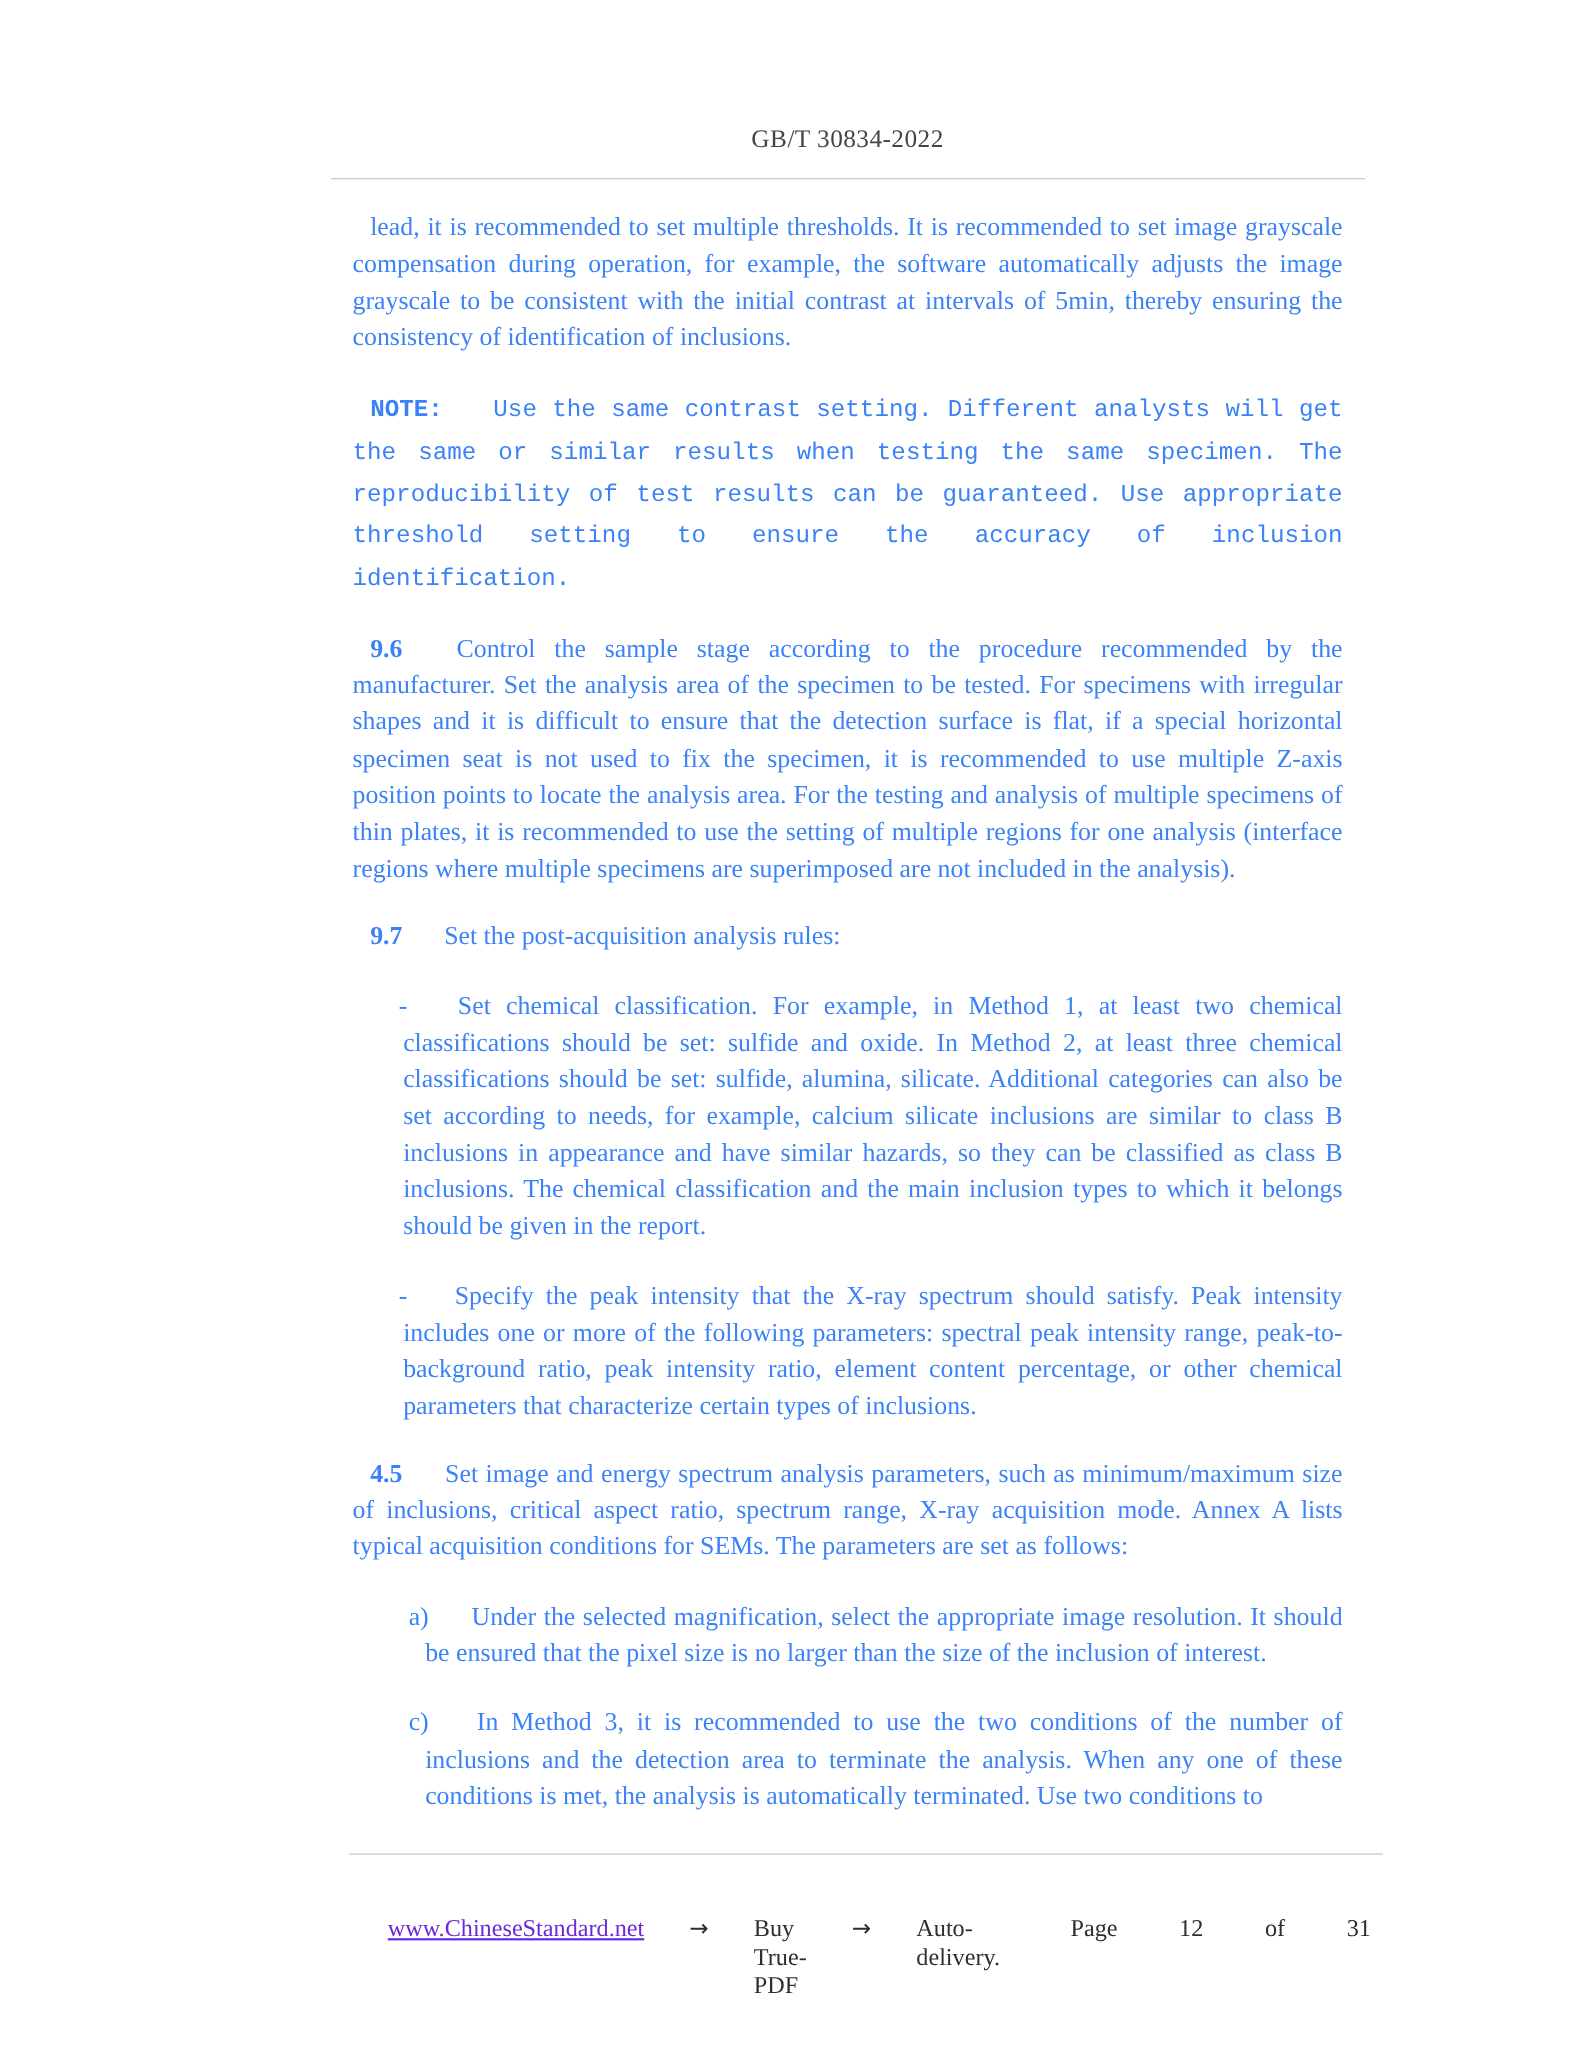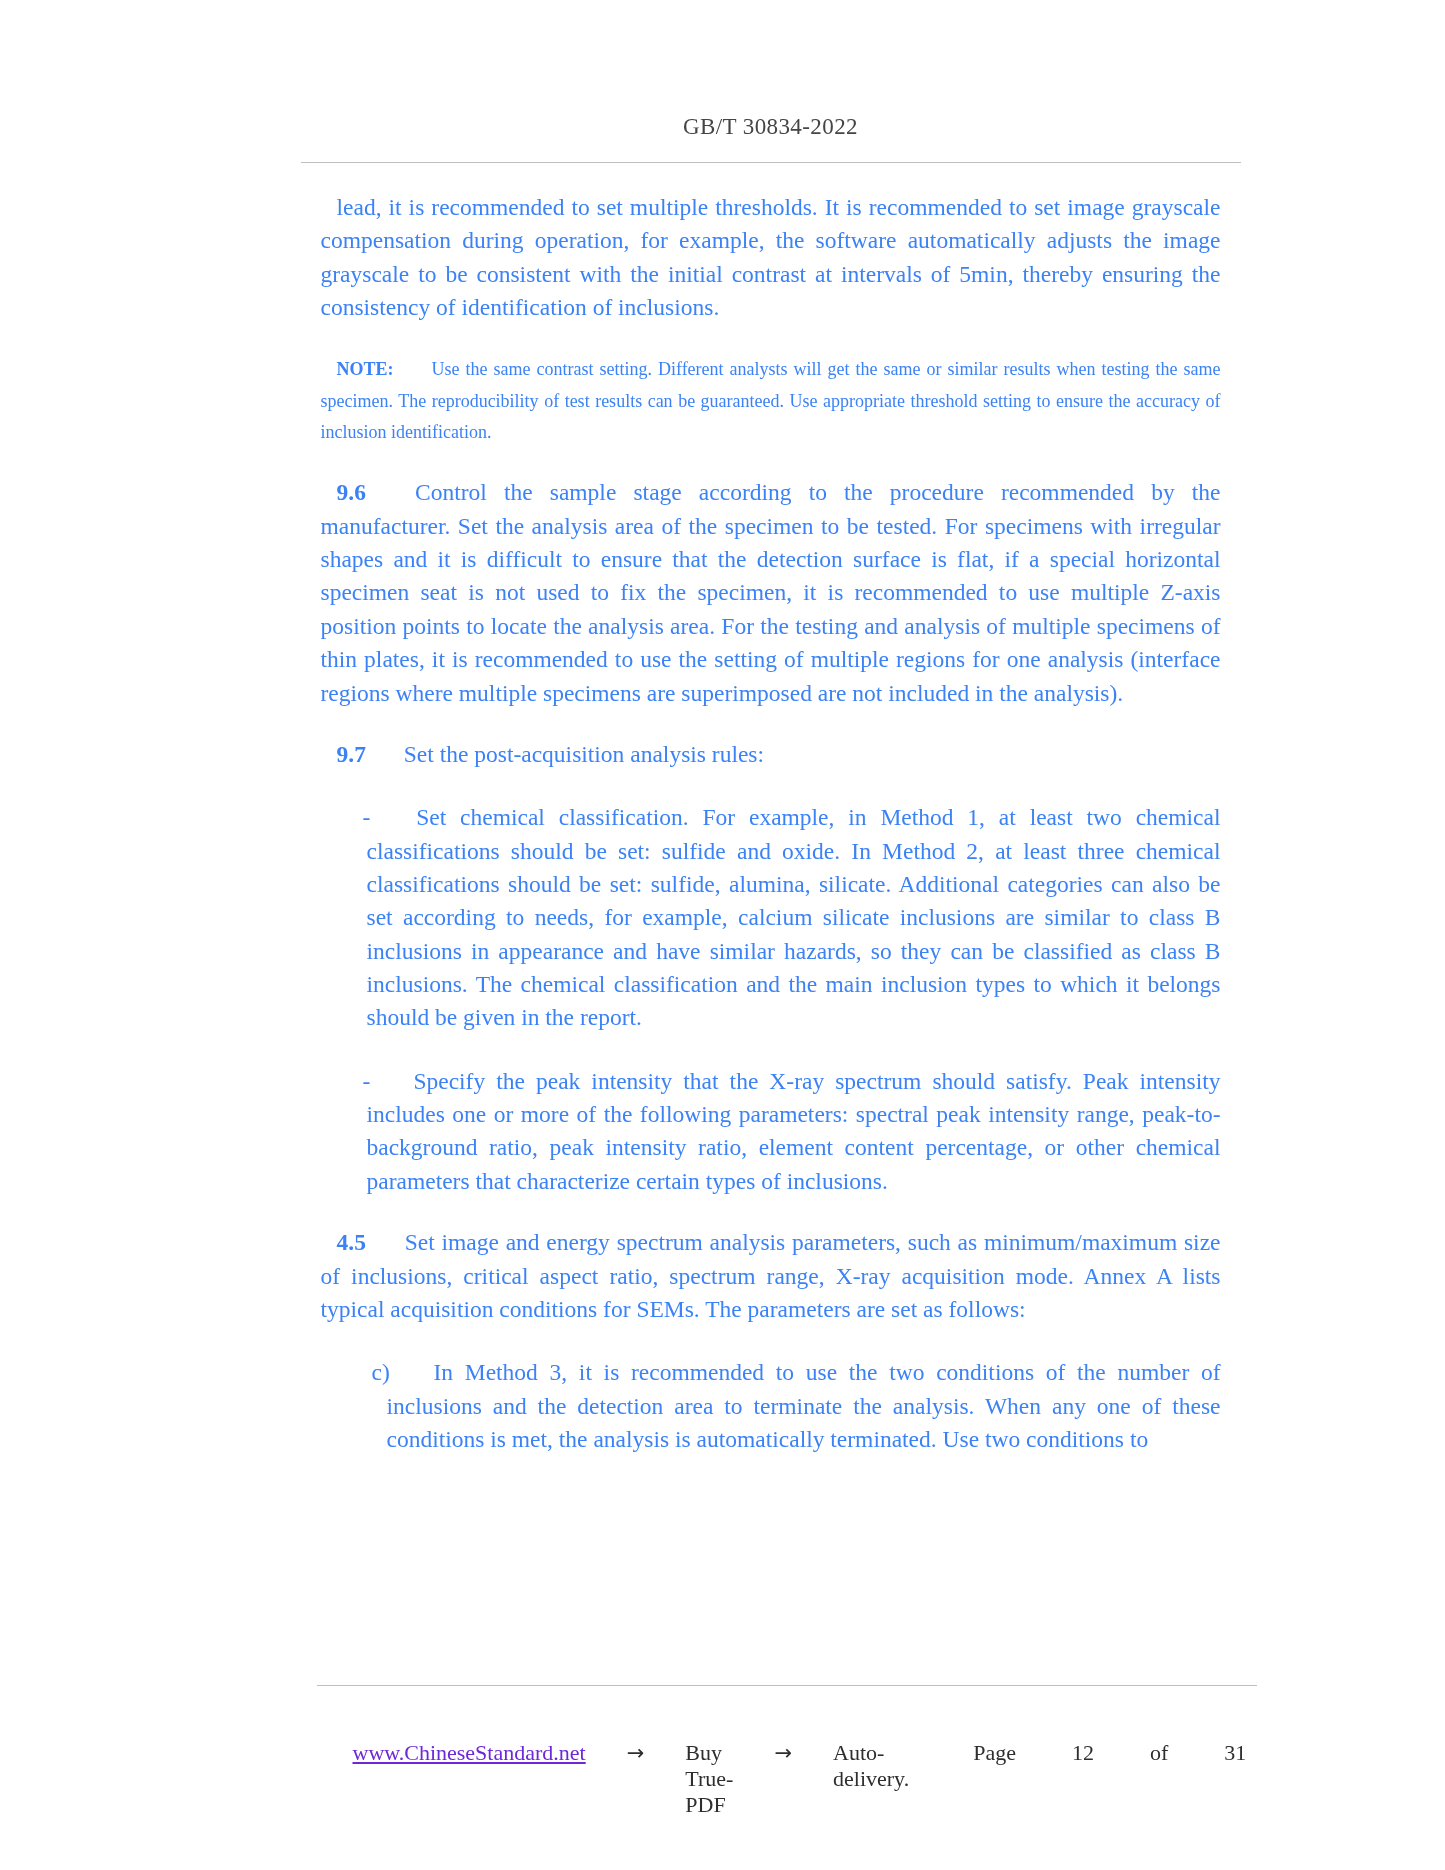--- a/index.html
+++ b/index.html
@@ -37,23 +37,24 @@
     margin: 6px auto 0 auto;
     text-align: justify;
   }
   .para {
     font-size: 23.5px;
     line-height: 1.42;
     margin-top: 28px;
     color: #3b82f6;
   }
   .para.note {
-    font-size: 18px;
+    font-size: 22px;
     line-height: 1.74;
     margin-top: 30px;
+    font-family: Liberation Mono, monospace;
   }
   .para .lead { font-weight: bold; }
   .para.dash {
     padding-left: 46px;
     text-indent: -20px;
     margin-top: 30px;
   }
   .para.alpha {
     padding-left: 66px;
     text-indent: -31px;
@@ -111,20 +112,21 @@
   </div>
 
   <div class="content" id="content">
       <div class="para body"><span>lead, it is recommended to set multiple thresholds. It is recommended to set image grayscale compensation during operation, for example, the software automatically adjusts the image grayscale to be consistent with the initial contrast at intervals of 5min, thereby ensuring the consistency of identification of inclusions.</span></div>
       <div class="para note"><span class="lead">NOTE:</span><span> Use the same contrast setting. Different analysts will get the same or similar results when testing the same specimen. The reproducibility of test results can be guaranteed. Use appropriate threshold setting to ensure the accuracy of inclusion identification.</span></div>
       <div class="para body"><span class="lead">9.6</span><span> Control the sample stage according to the procedure recommended by the manufacturer. Set the analysis area of the specimen to be tested. For specimens with irregular shapes and it is difficult to ensure that the detection surface is flat, if a special horizontal specimen seat is not used to fix the specimen, it is recommended to use multiple Z-axis position points to locate the analysis area. For the testing and analysis of multiple specimens of thin plates, it is recommended to use the setting of multiple regions for one analysis (interface regions where multiple specimens are superimposed are not included in the analysis).</span></div>
       <div class="para body"><span class="lead">9.7</span><span> Set the post-acquisition analysis rules:</span></div>
       <div class="para dash"><span class="marker">-</span> <span>Set chemical classification. For example, in Method 1, at least two chemical classifications should be set: sulfide and oxide. In Method 2, at least three chemical classifications should be set: sulfide, alumina, silicate. Additional categories can also be set according to needs, for example, calcium silicate inclusions are similar to class B inclusions in appearance and have similar hazards, so they can be classified as class B inclusions. The chemical classification and the main inclusion types to which it belongs should be given in the report.</span></div>
       <div class="para dash"><span class="marker">-</span> <span>Specify the peak intensity that the X-ray spectrum should satisfy. Peak intensity includes one or more of the following parameters: spectral peak intensity range, peak-to-background ratio, peak intensity ratio, element content percentage, or other chemical parameters that characterize certain types of inclusions.</span></div>
       <div class="para body"><span class="lead">4.5</span><span> Set image and energy spectrum analysis parameters, such as minimum/maximum size of inclusions, critical aspect ratio, spectrum range, X-ray acquisition mode. Annex A lists typical acquisition conditions for SEMs. The parameters are set as follows:</span></div>
+      <div class="para alpha"><span class="marker">a)</span> <span>Under the selected magnification, select the appropriate image resolution. It should be ensured that the pixel size is no larger than the size of the inclusion of interest.</span></div>
       <div class="para alpha"><span class="marker">c)</span> <span>In Method 3, it is recommended to use the two conditions of the number of inclusions and the detection area to terminate the analysis. When any one of these conditions is met, the analysis is automatically terminated. Use two conditions to</span></div>
     </div>
 
   <div class="footer">
     <div class="footer-rule"></div>
     <div class="footer-row">
       <div class="footer-left">
         <a>www.ChineseStandard.net</a>
         <span class="arrow">→</span>
         <span>Buy True-PDF</span>

